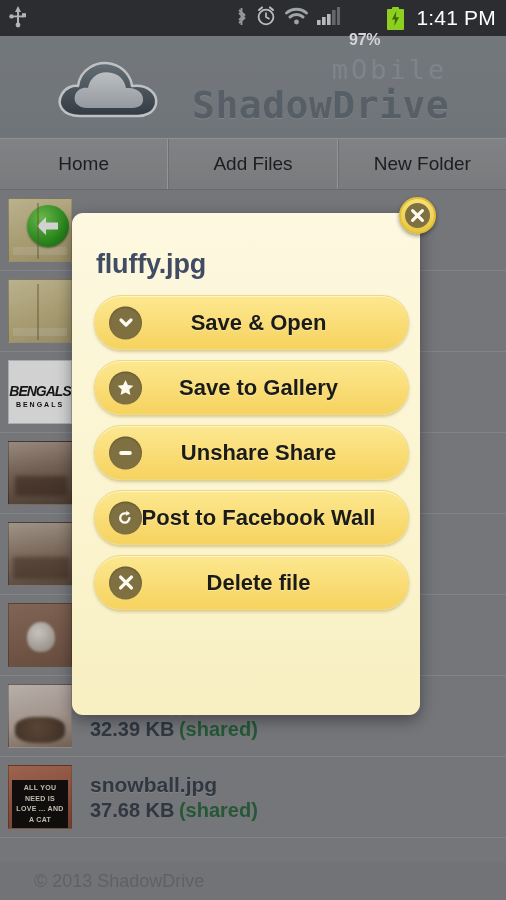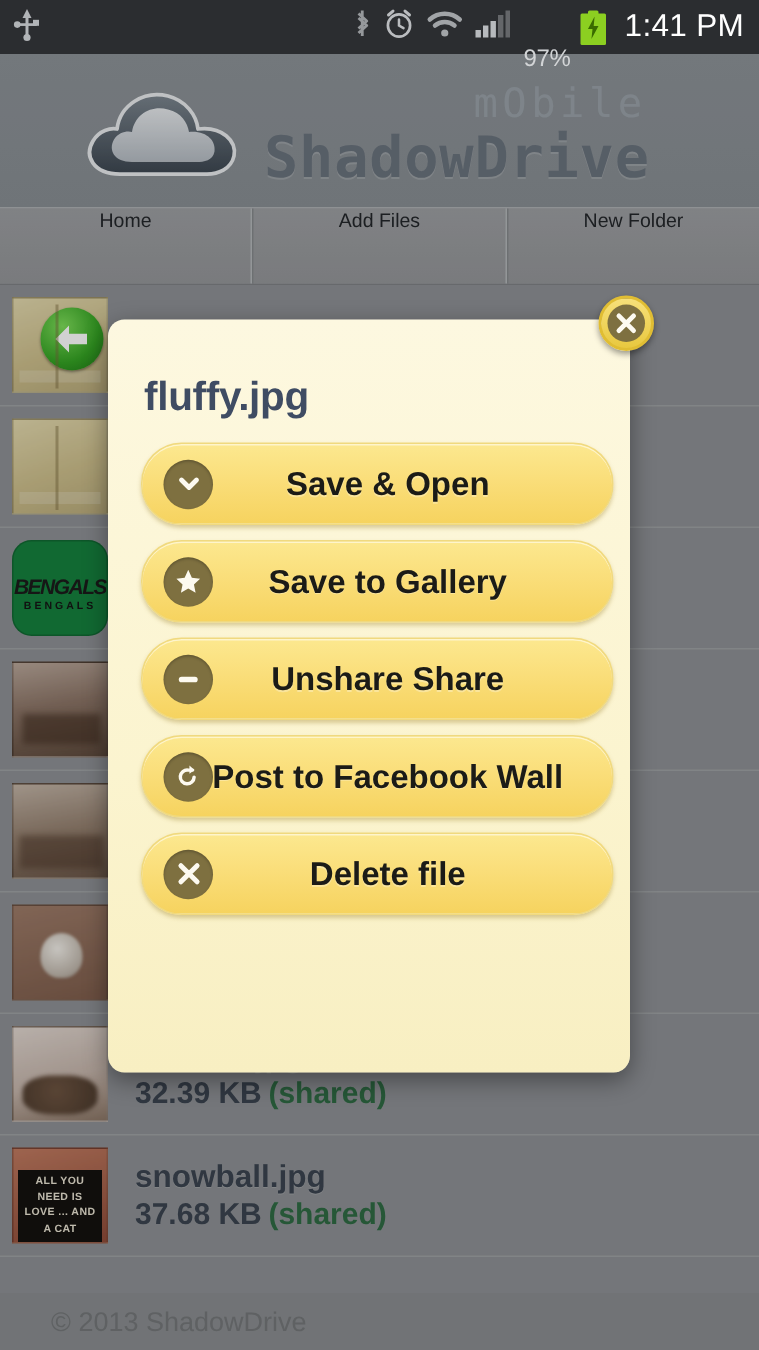--- a/index.html
+++ b/index.html
@@ -16,21 +16,21 @@
   .statusbar{
     position:absolute; top:0; left:0; width:506px; height:36px;
     background:#2b2d30;
     display:flex; align-items:center; padding:0 10px 0 8px;
     z-index:60;
   }
   .sb-left{ display:flex; align-items:center; gap:6px; flex:1; }
   .sb-right{ display:flex; align-items:center; gap:7px; }
   .sb-ico{ display:block; opacity:.85; }
   .sb-pct{
-    color:#d2d4d6; font-size:16px; font-weight:400;
+    color:#d2d4d6; font-size:16px; font-weight:700;
     letter-spacing:-.2px; margin-left:1px;margin-top:44px;
   }
   .sb-time{
     color:#ffffff; font-size:21px; font-weight:400;
     margin-left:5px; letter-spacing:.2px;
   }
   .batt{ position:relative; width:17px; height:23px; }
   .batt .shell{
     position:absolute; left:0; top:2px; width:17px; height:21px;
     background:#8ccf21; border-radius:1px;
@@ -44,21 +44,21 @@
   }
 
   
   .header{
     position:absolute; top:36px; left:0; width:506px; height:102px;
     background:linear-gradient(180deg,#8d9398 0%,#888e93 100%);
     z-index:10;
   }
   .logo-wrap{
     position:absolute; left:52px; top:10px;
-    display:flex; align-items:flex-end;
+    display:flex; align-items:flex-end;gap:16px;
   }
   .cloud{ position:relative; width:118px; height:82px; }
   .brand{ position:relative; margin-left:6px; padding-bottom:4px; }
   .brand-main{
     font-family:"DejaVu Sans Mono", monospace;
     font-size:38px; font-weight:bold; letter-spacing:.5px;
     color:#6a737d;
     text-shadow:0 1px 0 rgba(255,255,255,.16);
     line-height:1;
   }
@@ -72,22 +72,22 @@
 
   
   .tabbar{
     position:absolute; top:138px; left:0; width:506px; height:52px;
     background:#9a9da0;
     border-top:1px solid #aeb1b4;
     border-bottom:1px solid #7e8184;
     display:flex; z-index:10;
   }
   .tab{
-    flex:1; display:flex; align-items:flex-start; justify-content:center;
-    color:#23262a; font-size:13px; font-weight:normal;
+    flex:1; display:flex; align-items:center; justify-content:center;
+    color:#23262a; font-size:19px; font-weight:normal;
     border-right:1px solid #b4b7ba;
     border-left:1px solid #86898c;
     background:linear-gradient(180deg,#9d9fa2 0%,#949699 100%);
     cursor:pointer;
   }
   .tab:first-child{ border-left:none; }
   .tab:last-child{ border-right:none; }
 
   
   .filelist{
@@ -124,21 +124,21 @@
     content:""; position:absolute; left:4px; bottom:6px; width:54px; height:8px;
     background:rgba(255,255,255,.18);
   }
   .backarrow{
     position:absolute; right:2px; top:6px; width:42px; height:42px;
     border-radius:50%;
     background:radial-gradient(circle at 35% 30%,#7ede5a 0%,#35a324 60%,#1d7415 100%);
     box-shadow:0 1px 2px rgba(0,0,0,.4);
   }
   .backarrow svg{ position:absolute; left:8px; top:10px; }
-  .t-bengals{ background:#15803d;border-radius:13px; }
+  .t-bengals{ background:#ffffff; }
   .t-bengals .bg-txt{
     position:absolute; left:0; right:0; top:22px; text-align:center;
     color:#1b1b1b; font-size:14px; font-weight:bold; font-style:italic;
     letter-spacing:-1px;
   }
   .t-bengals .bg-sub{
     position:absolute; left:0; right:0; top:40px; text-align:center;
     color:#151515; font-size:7px; font-weight:bold; letter-spacing:2px;
   }
   .t-room{ background:linear-gradient(170deg,#b9a79a 0%,#8b7466 45%,#5d4a3c 100%); }

